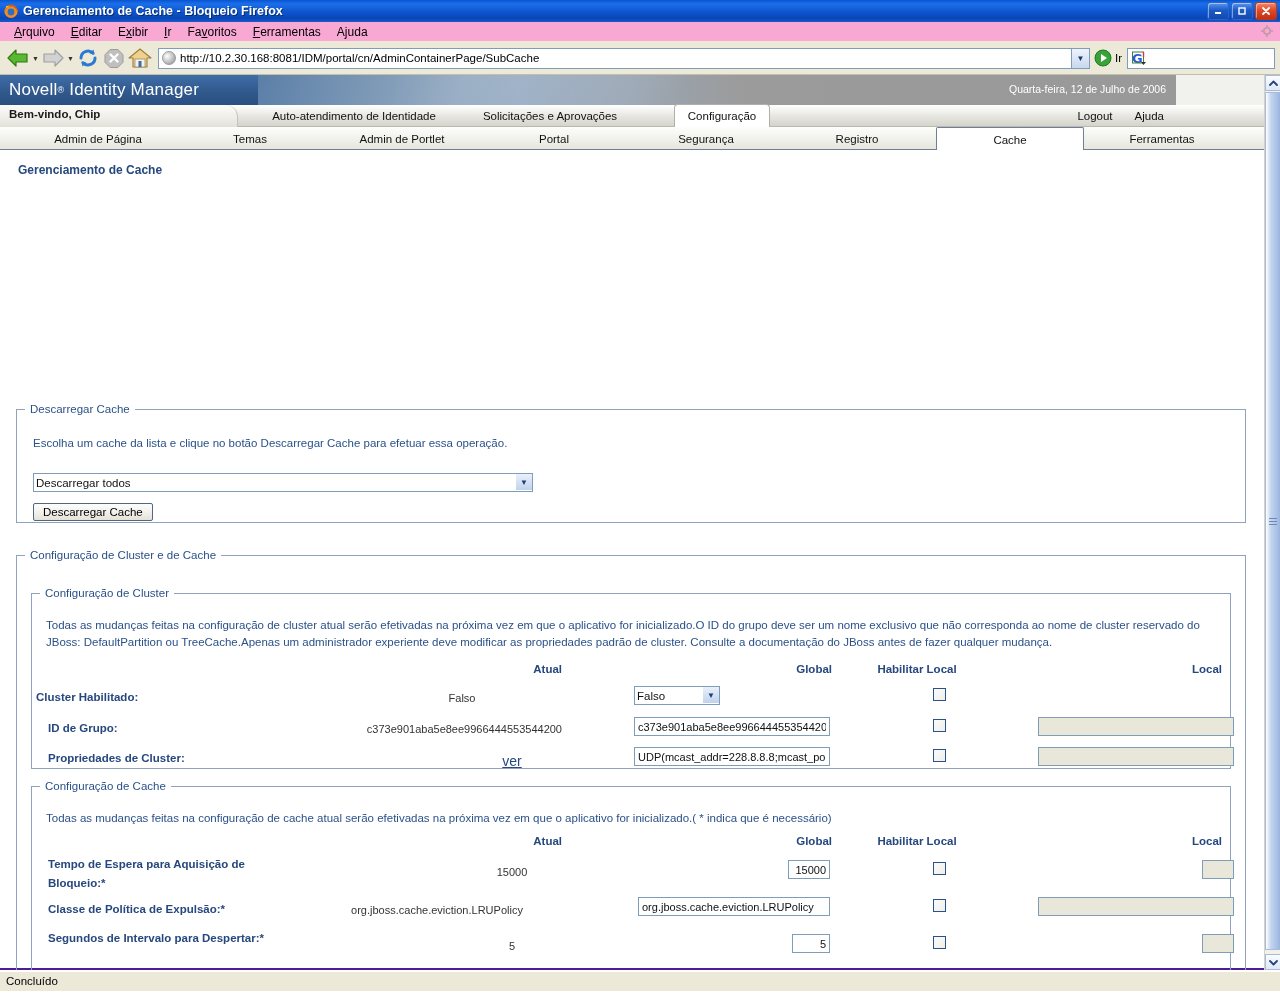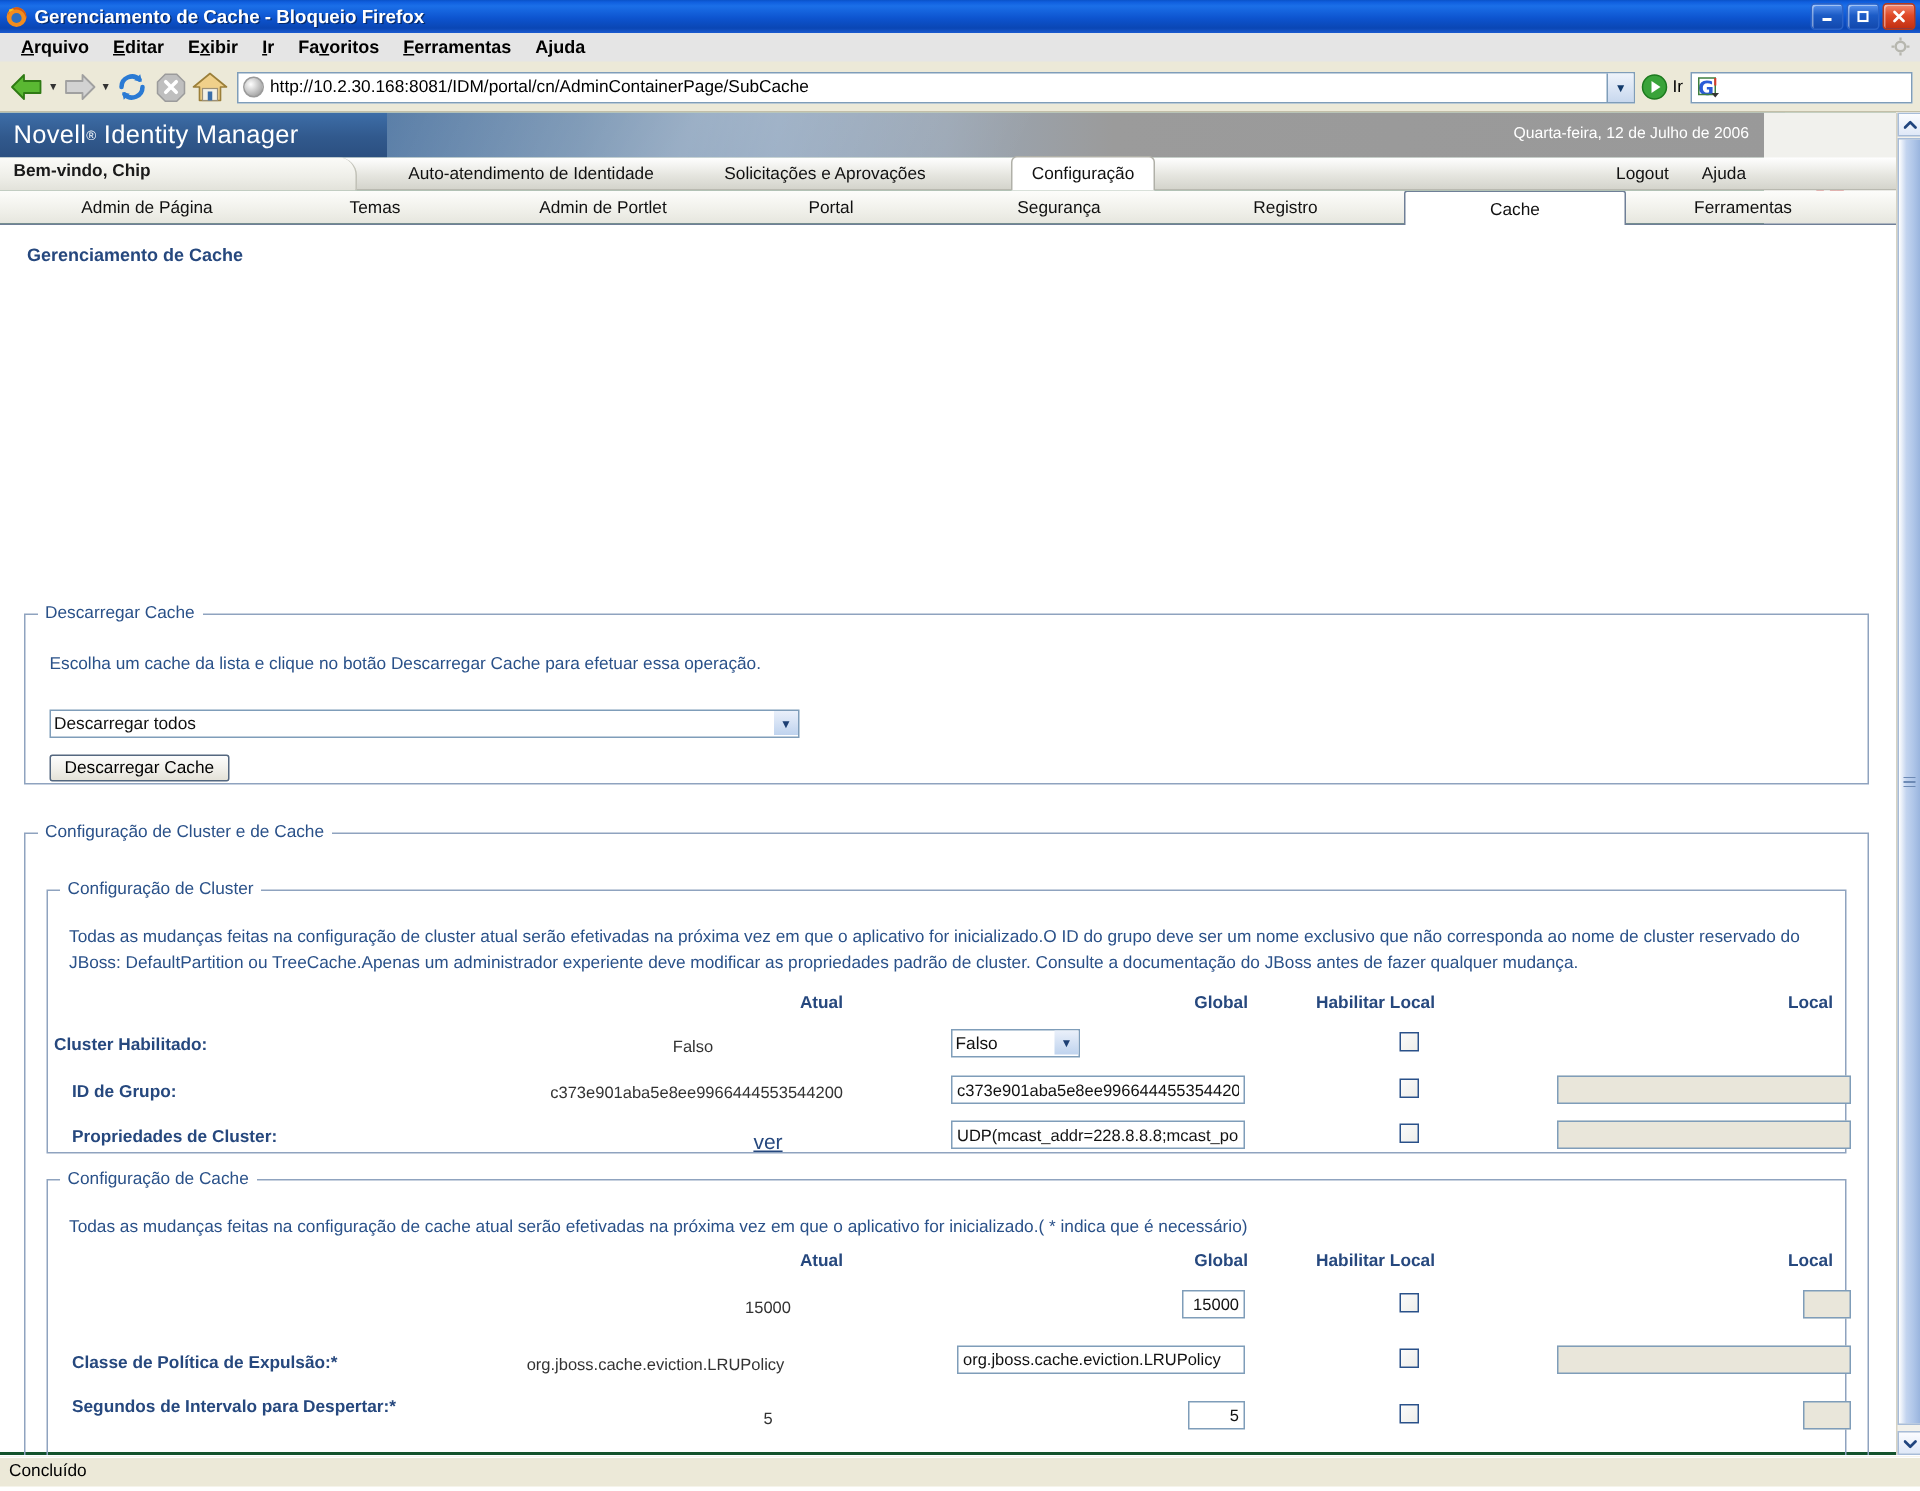--- a/index.html
+++ b/index.html
@@ -35,22 +35,22 @@
     width:22px;height:18px;border:1px solid #2a63c8;border-radius:3px;
     display:flex;align-items:center;justify-content:center;
     color:#fff;font-size:10px;font-weight:bold;
     background:linear-gradient(to bottom,#5b95ef,#1c5bc6 45%,#1349ad);
     box-shadow:inset 1px 1px 0 rgba(255,255,255,.45);
   }
   .tb-btn.close { background:linear-gradient(to bottom,#f08a72,#e04a28 45%,#c22f12); border-color:#b83a1a; }
 
   
   #menubar {
-    height:20px; background:#e5e5e5; display:flex; 
-    padding-left:6px; border-bottom:1px solid #ece9d8; position:relative;font-weight:bold;
+    height:20px; background:#f9a8d4; display:flex; align-items:center;
+    padding-left:6px; border-bottom:1px solid #ece9d8; position:relative;
   }
   #menubar .mi { padding:2px 8px; font-size:12px; color:#000; white-space:nowrap; }
   #menubar .mi u { text-decoration:underline; }
   #menubar .mb-right { position:absolute; right:6px; top:2px; width:14px; height:14px; opacity:.5;}
 
   
   #navbar {
     height:33px; background:#ece9d8;
     display:flex; align-items:center; gap:0px; padding:0 5px;
     border-bottom:1px solid #c3bfa8;
@@ -83,21 +83,21 @@
   #searchbar {
     width:148px;height:21px;background:#fff;border:1px solid #7f9db9;
     display:flex;align-items:center;flex:0 0 auto;
   }
   #searchbar .gicon {
     width:17px;height:15px;margin:0 2px 0 3px;flex:0 0 auto;position:relative;
   }
 
   
   #viewport { position:relative; width:1280px; height:895px; background:#fff; overflow:hidden; }
-  #content { width:1264px; height:895px; position:relative; overflow:hidden; background:#14532d; }
+  #content { width:1264px; height:895px; position:relative; overflow:hidden; background:#4c1d95; }
 
   
   #brandrow { height:30px; position:relative; background:#e7e7e0; }
   #brandrow .bluebox {
     position:absolute; left:0; top:0; width:258px; height:30px;
     background:linear-gradient(to bottom,#3e6ea8,#31598d 55%,#2b4f80);
     display:flex; align-items:center; padding-left:9px;
   }
   #brandrow .brandtext { color:#fff; font-size:17px; letter-spacing:.2px; white-space:nowrap;}
   #brandrow .brandtext .reg { font-size:9px; vertical-align:2px;}
@@ -447,20 +447,21 @@
 
         <fieldset style="left:14px; top:219px; width:1200px; height:252px;">
           <legend>Configuração de Cache</legend>
           <div class="ftext" style="position:absolute;left:14px;top:18px;width:1176px;line-height:17px;">Todas as mudanças feitas na configuração de cache atual serão efetivadas na próxima vez em que o aplicativo for inicializado.( * indica que é necessário)</div>
 
           <div class="colhead" style="position:absolute;left:420px;top:43px;width:110px;text-align:right;">Atual</div>
           <div class="colhead" style="position:absolute;left:700px;top:43px;width:100px;text-align:right;">Global</div>
           <div class="colhead" style="position:absolute;left:815px;top:43px;width:140px;text-align:center;">Habilitar Local</div>
           <div class="colhead" style="position:absolute;left:1090px;top:43px;width:100px;text-align:right;">Local</div>
 
+          <div class="lbl" style="position:absolute;left:16px;top:63px;width:230px;line-height:19px;">Tempo de Espera para Aquisição de Bloqueio:*</div>
           <div class="valtext" style="position:absolute;left:430px;top:74px;width:100px;text-align:center;">15000</div>
           <input class="txt num" style="position: absolute; left: 756px; top: 68px; width: 42px;" value="15000">
           <span class="cbx" style="position:absolute;left:901px;top:70px;"></span>
           <input class="txt ro" style="position: absolute; left: 1170px; top: 68px; width: 32px;" value="">
 
           <div class="lbl" style="position:absolute;left:16px;top:111px;">Classe de Política de Expulsão:*</div>
           <div class="valtext" style="position:absolute;left:280px;top:112px;width:250px;text-align:center;">org.jboss.cache.eviction.LRUPolicy</div>
           <input class="txt" style="position: absolute; left: 606px; top: 105px; width: 192px;" value="org.jboss.cache.eviction.LRUPolicy">
           <span class="cbx" style="position:absolute;left:901px;top:107px;"></span>
           <input class="txt ro" style="position: absolute; left: 1006px; top: 105px; width: 196px;" value="">

